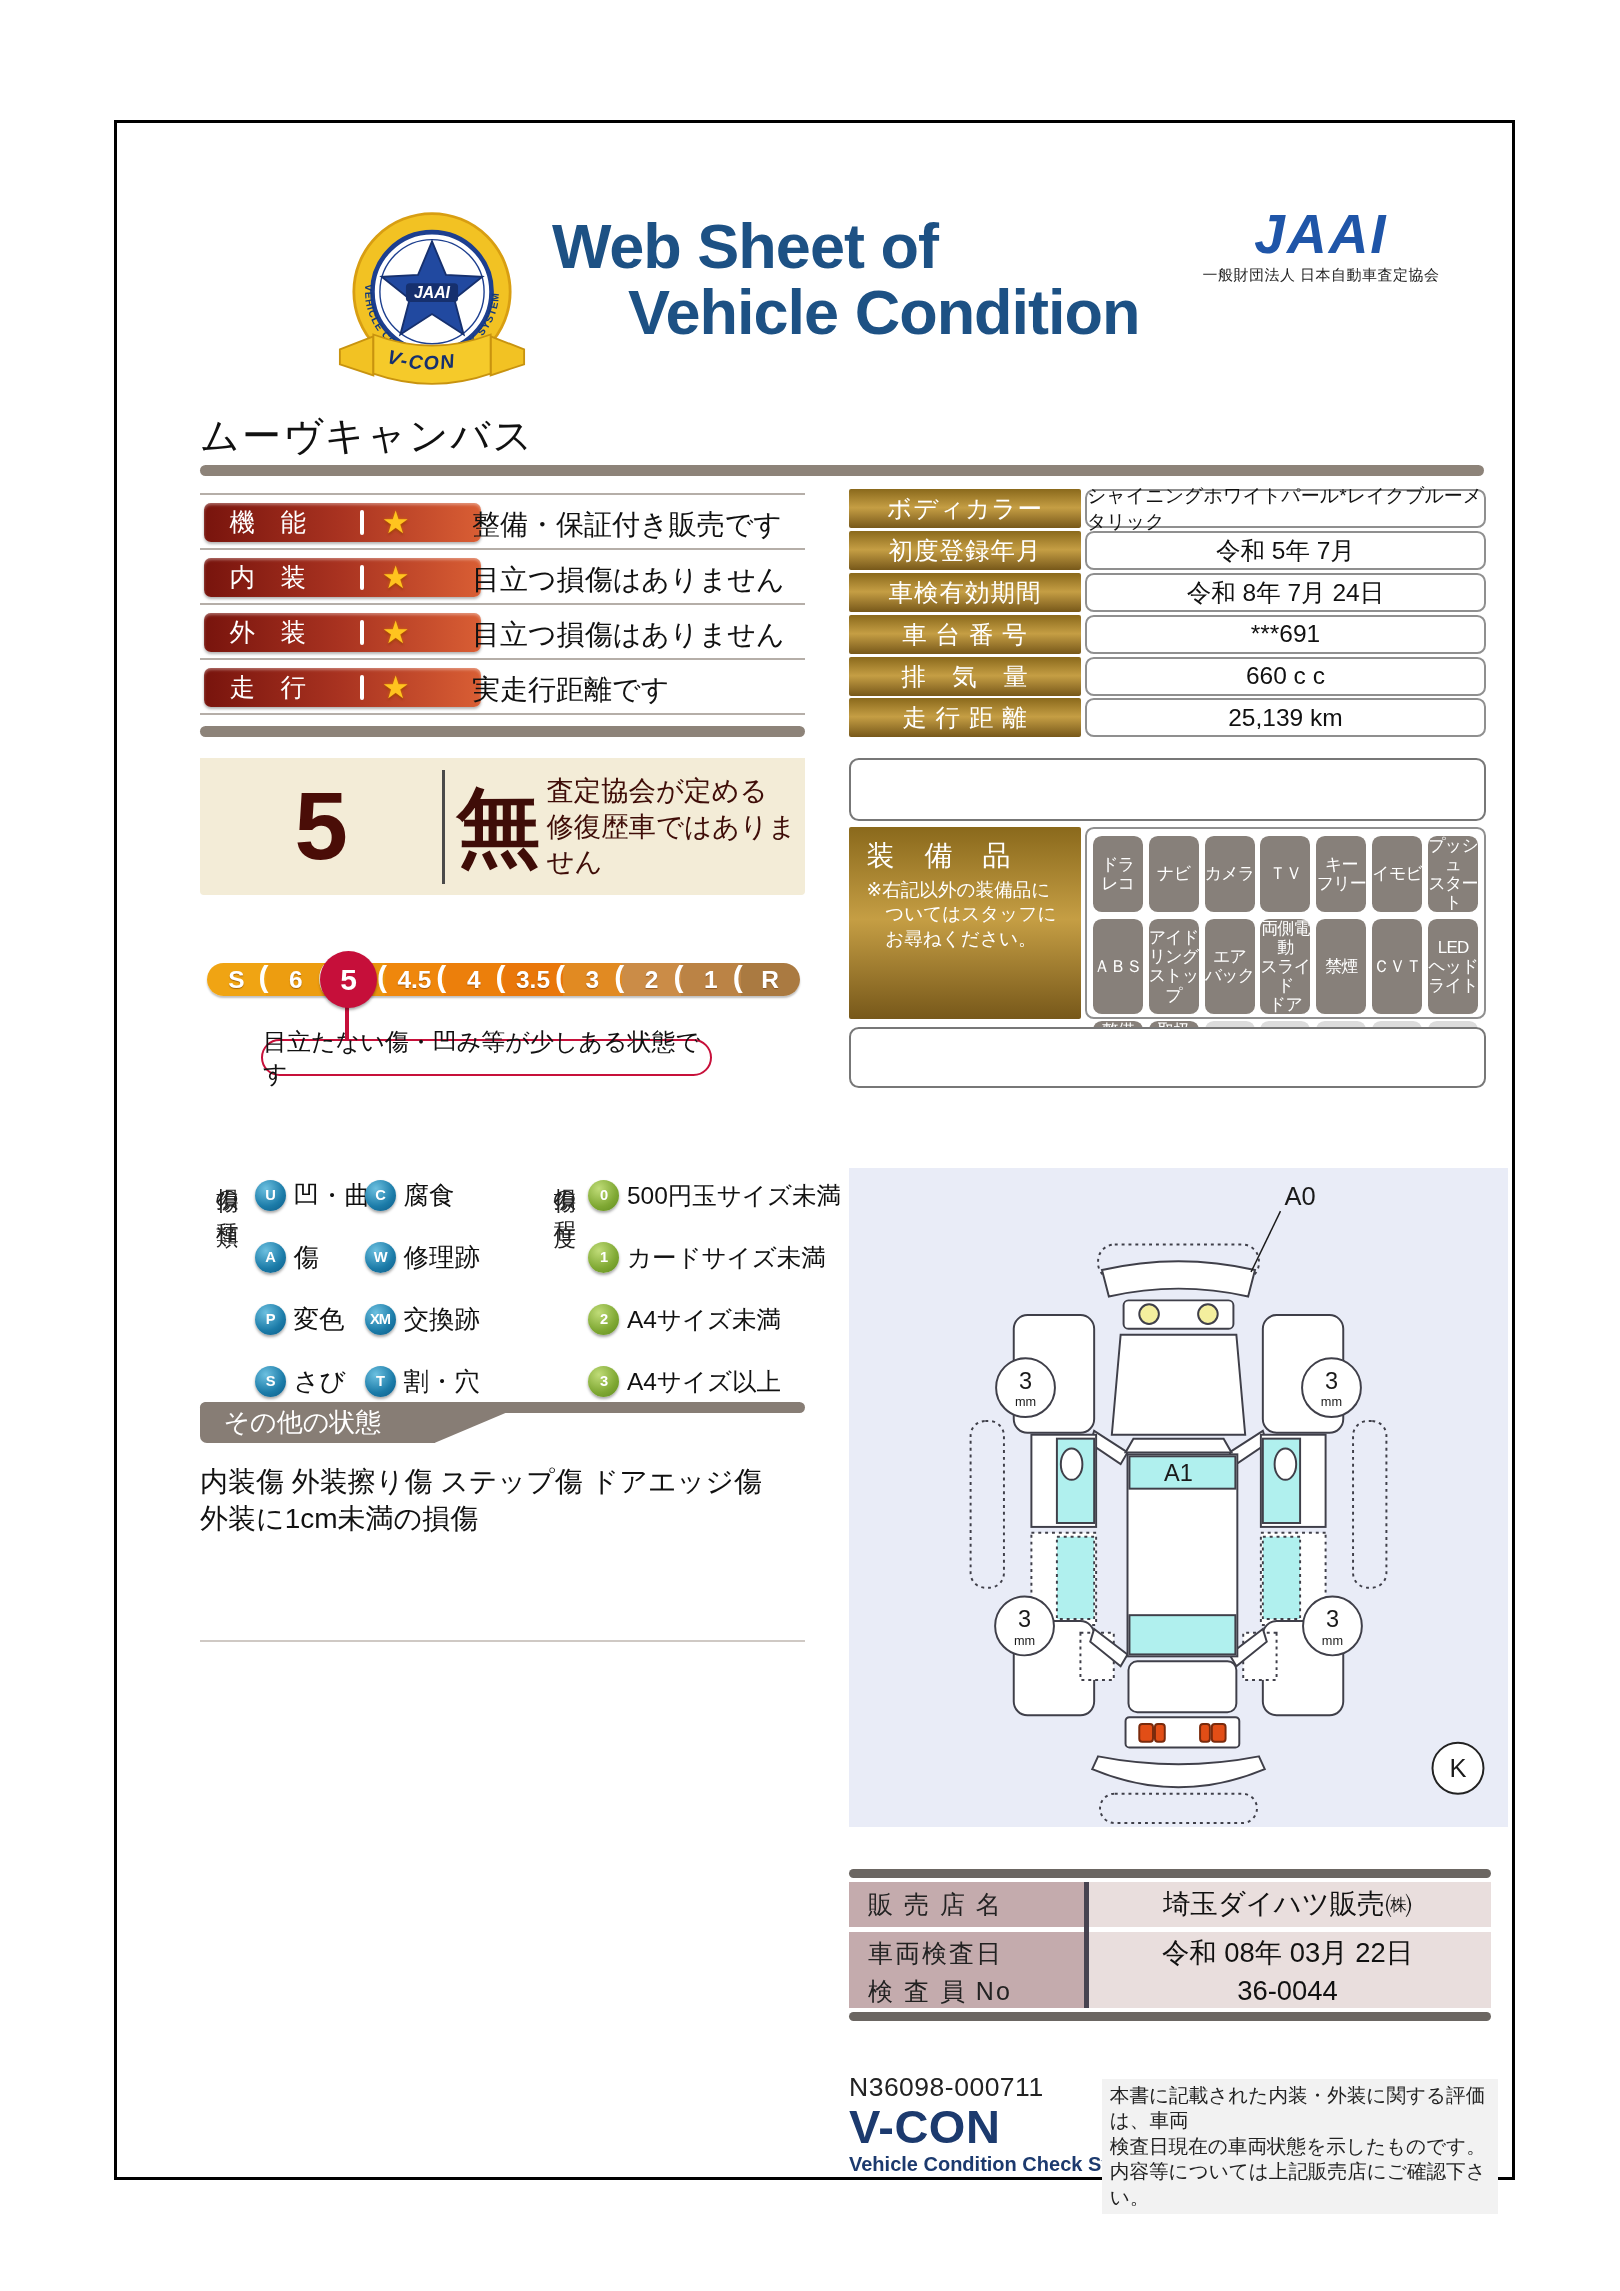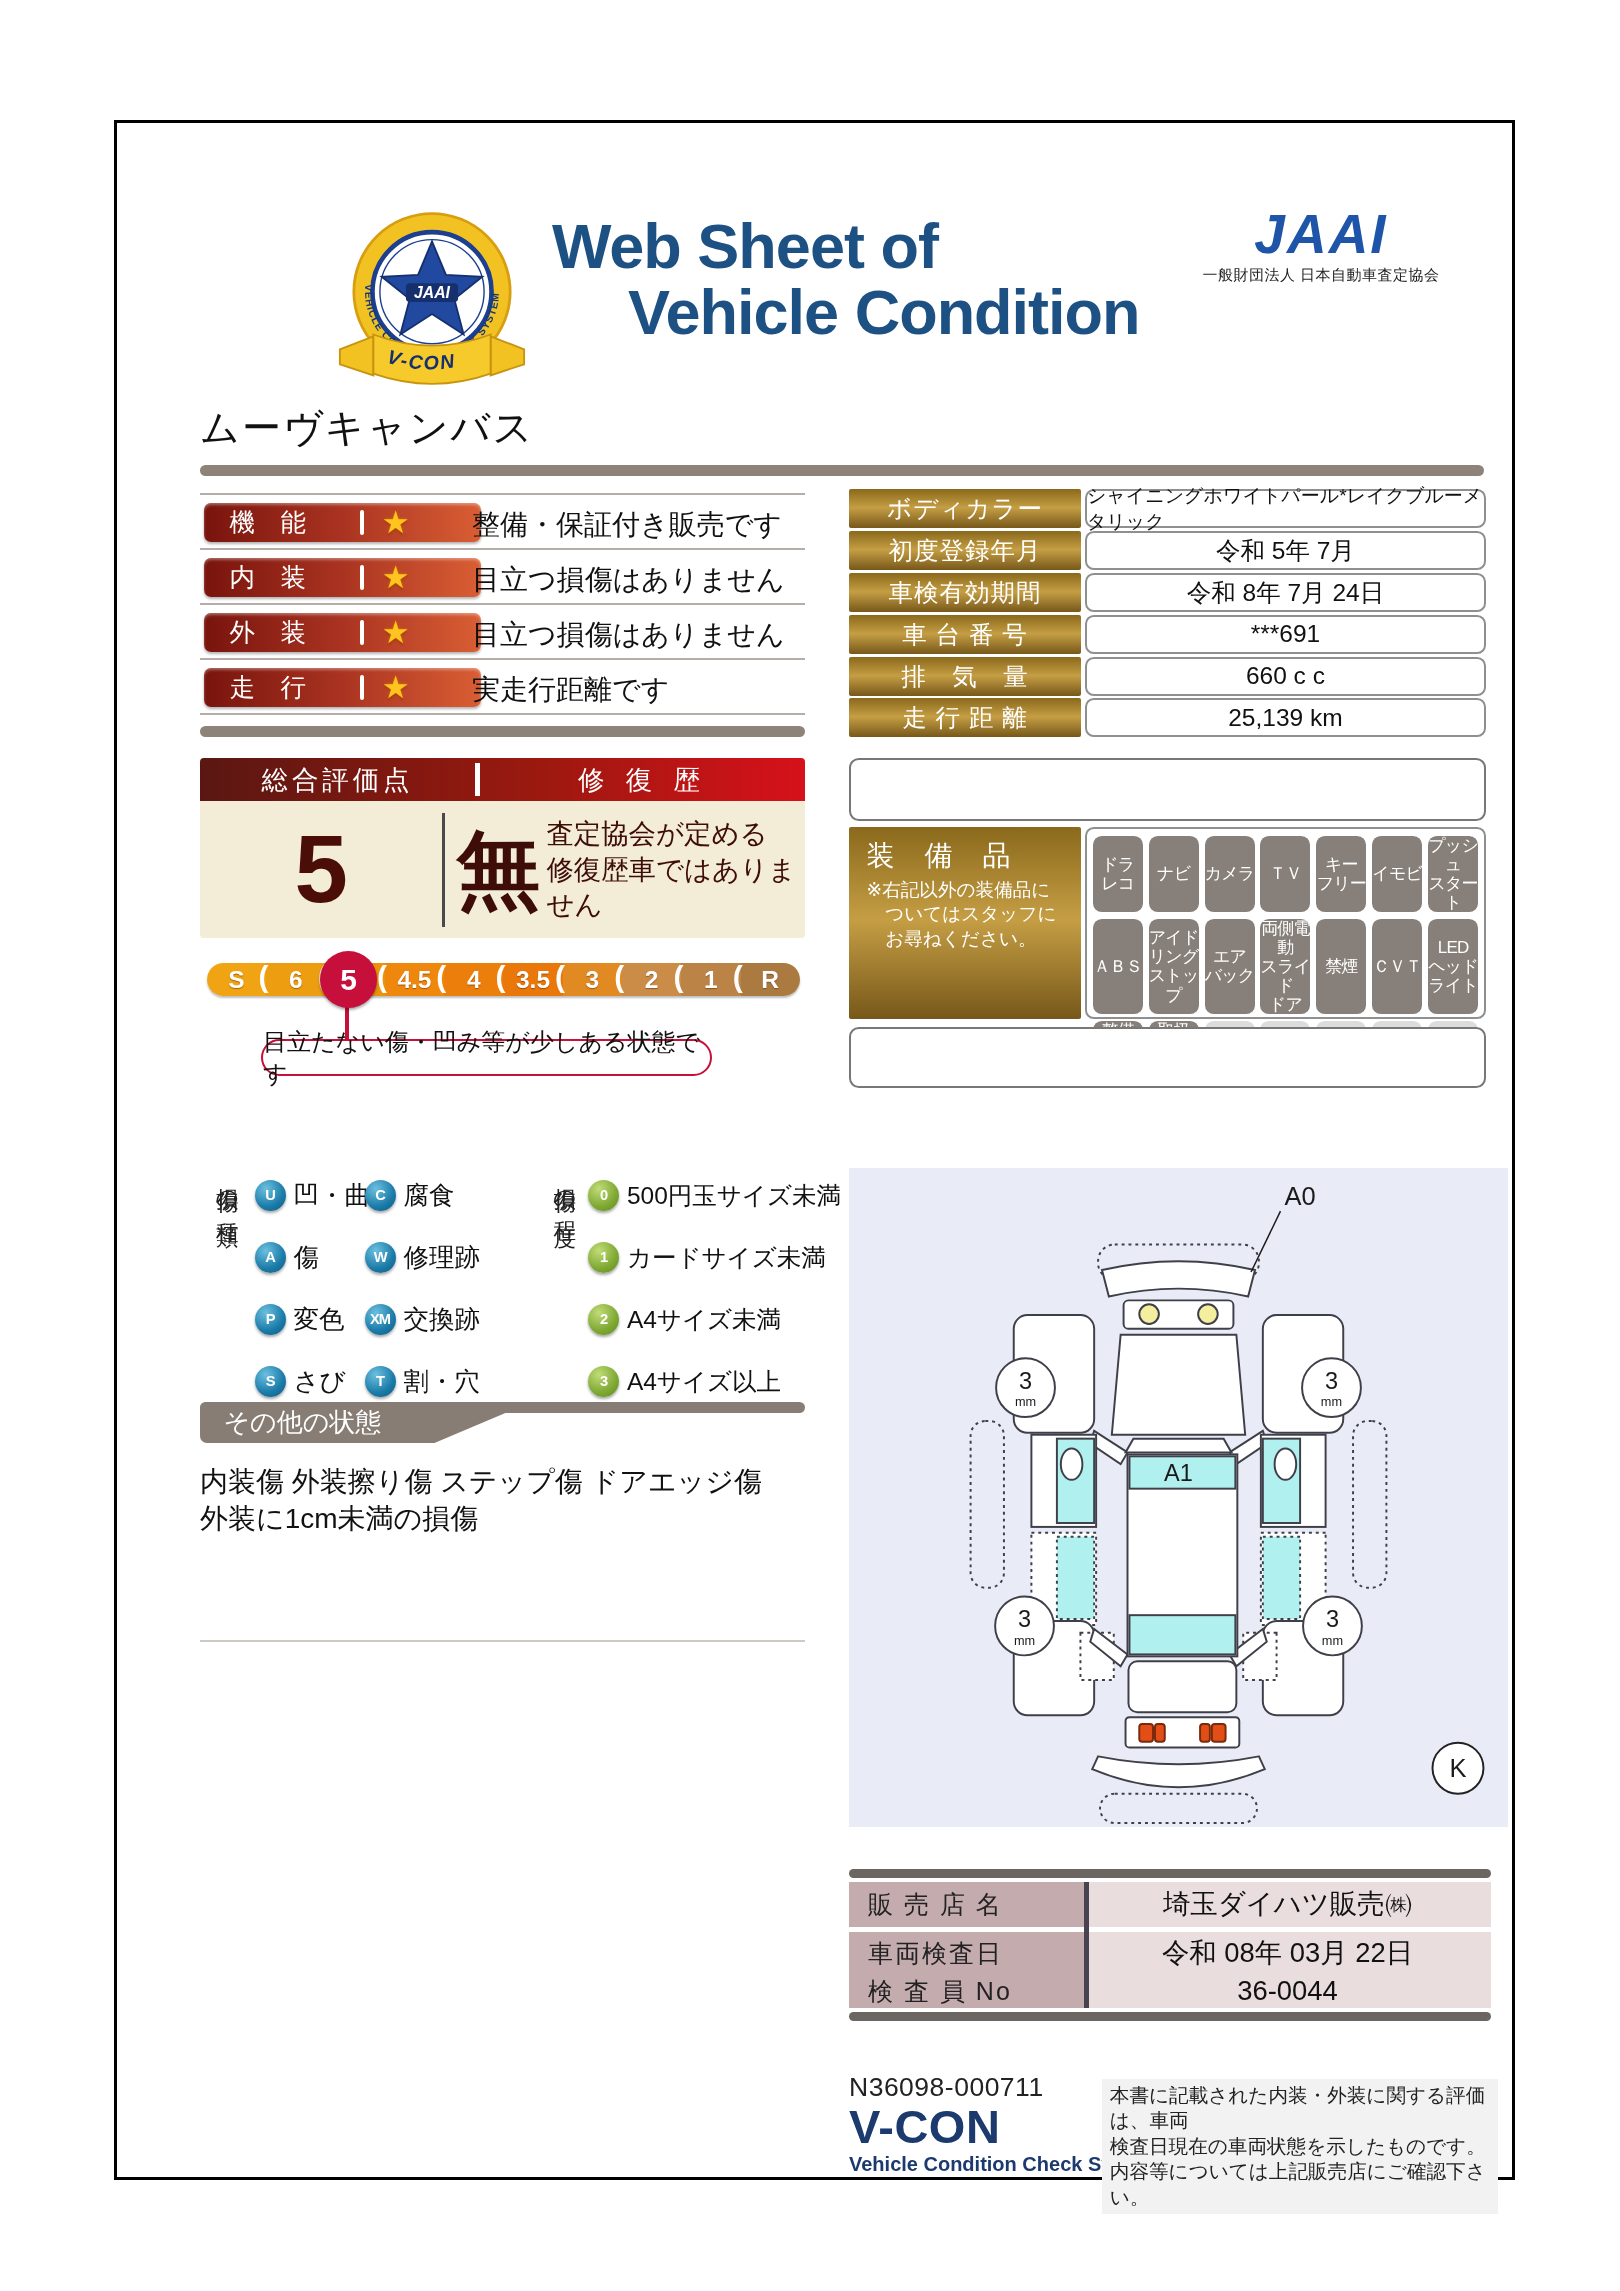--- a/index.html
+++ b/index.html
@@ -14,21 +14,21 @@
 
   
   .emblem { left:208px; top:82px; width:214px; height:192px; }
   .page-title { left:435px; top:90px; color:#1d5184; font-weight:bold; line-height:1.05; }
   .title-l1 { font-size:63px; letter-spacing:-1px; }
   .title-l2 { font-size:63px; letter-spacing:-1px; margin-left:76px; }
   .org-block { left:1061px; top:84px; width:286px; text-align:center; }
   .org-logo { font-size:55px; font-weight:bold; font-style:italic; color:#1f55a8; letter-spacing:2px; line-height:1; }
   .org-name { font-size:15px; color:#222; margin-top:3.9px; letter-spacing:0.5px; }
 
-  .vehicle-name { left:83px; top:278px; font-size:39px; color:#111; letter-spacing:2px; }
+  .vehicle-name { left:83px; top:286px; font-size:39px; color:#111; letter-spacing:2px; }
   .hr-bar { height:10.8px; background:#8d8379; border-radius:5.9px; }
   .divider-1 { left:83px; top:342px; width:1284px; }
   .divider-2 { left:83px; top:603px; width:605px; }
 
   
   .ratings { left:83px; top:370px; width:605px; border-bottom:2px solid #b5aea8; }
   .rating-row { height:55px; border-top:2px solid #b5aea8; position:relative; }
   .rating-bar { position:absolute; left:3.9px; top:7.8px; width:277px; height:39px; border-radius:6.9px;
     background:linear-gradient(90deg,#78140d,#a83220 48%,#d95e34);
     box-shadow:inset 0 2px 2.9px rgba(255,255,255,.35), 0 2px 2.9px rgba(0,0,0,.3);
@@ -227,25 +227,20 @@
           <span class="rating-label">走　行</span>
           <span class="rating-sep"></span>
           <span class="star-icon">★</span>
         </div>
         <div class="rating-desc">実走行距離です</div>
       </div>
     </div>
   <div class="abs hr-bar divider-2"></div>
 
   <div class="abs overall">
-    <div class="overall-header">
-      <div class="ov-left">総合評価点</div>
-      <div class="ov-div"></div>
-      <div class="ov-right">修 復 歴</div>
-    </div>
     <div class="overall-body">
       <div class="ov-score">5</div>
       <div class="ov-bodydiv"></div>
       <div class="ov-repair">
         <div class="repair-flag">無</div>
         <div class="repair-note">
           <div>査定協会が定める</div>
           <div>修復歴車ではありません</div>
         </div>
       </div>

